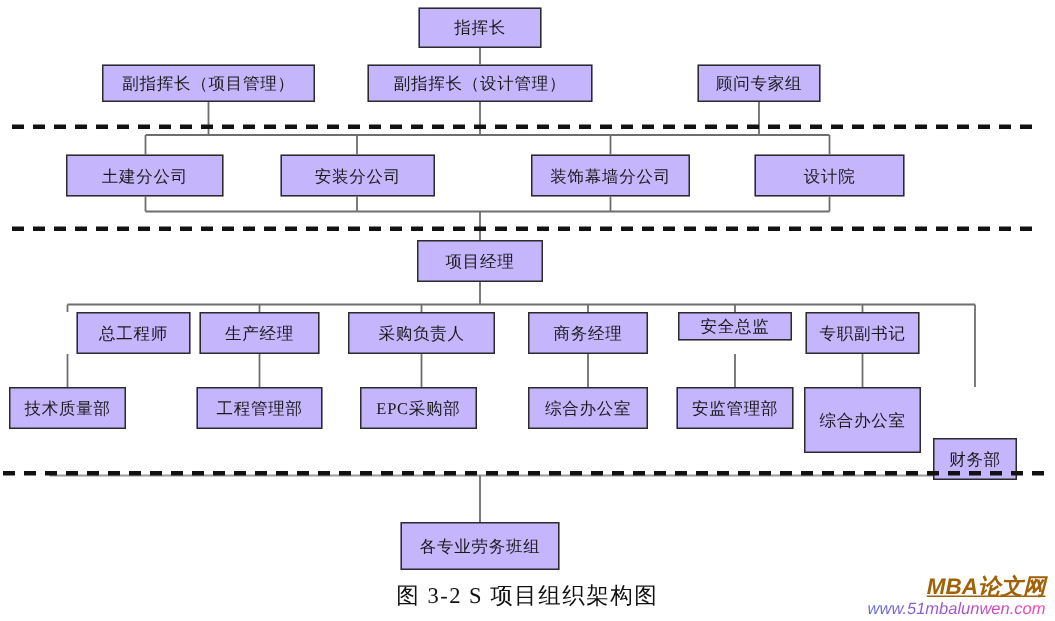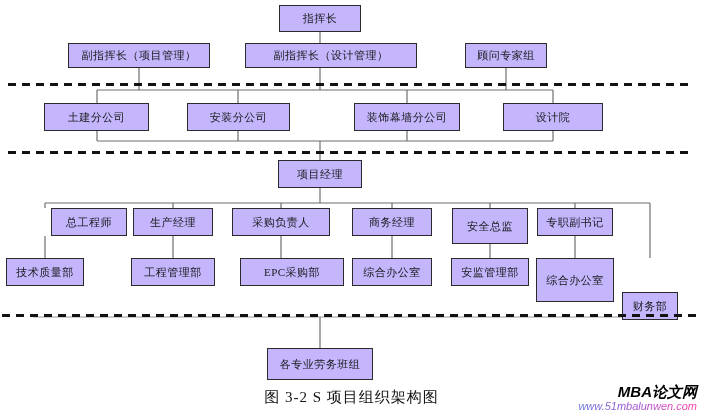--- a/index.html
+++ b/index.html
@@ -65,43 +65,43 @@
       <line x1="281" y1="236" x2="281" y2="258" stroke="#6e6e6e" stroke-width="1.2"></line>
       <line x1="392" y1="236" x2="392" y2="258" stroke="#6e6e6e" stroke-width="1.2"></line>
       <line x1="490" y1="236" x2="490" y2="258" stroke="#6e6e6e" stroke-width="1.2"></line>
       <line x1="575" y1="236" x2="575" y2="258" stroke="#6e6e6e" stroke-width="1.2"></line>
       <line x1="33" y1="317" x2="650" y2="317" stroke="#9a9a9a" stroke-width="1.2"></line>
       <line x1="320" y1="317" x2="320" y2="348" stroke="#6e6e6e" stroke-width="1.2"></line>
     </svg>
   <div class="nodes">
       <div class="box" style="left: 279px; top: 5px; width: 82px; height: 27px;">指挥长</div>
       <div class="box" style="left: 68px; top: 43px; width: 142px; height: 25px;">副指挥长（项目管理）</div>
-      <div class="box" style="left: 245px; top: 43px; width: 172px; height: 25px;">副指挥长（设计管理）</div>
+      <div class="box" style="left: 245px; top: 43px; width: 150px; height: 25px;">副指挥长（设计管理）</div>
       <div class="box" style="left: 465px; top: 43px; width: 82px; height: 25px;">顾问专家组</div>
       <div class="box" style="left: 44px; top: 103px; width: 105px; height: 28px;">土建分公司</div>
       <div class="box" style="left: 187px; top: 103px; width: 103px; height: 28px;">安装分公司</div>
       <div class="box" style="left: 354px; top: 103px; width: 106px; height: 28px;">装饰幕墙分公司</div>
       <div class="box" style="left: 503px; top: 103px; width: 100px; height: 28px;">设计院</div>
       <div class="box" style="left: 278px; top: 160px; width: 84px; height: 28px;">项目经理</div>
       <div class="box" style="left: 7px; top: 208px; width: 76px; height: 28px; margin-left: 44px;">总工程师</div>
       <div class="box" style="left: 133px; top: 208px; width: 80px; height: 28px;">生产经理</div>
       <div class="box" style="left: 232px; top: 208px; width: 98px; height: 28px;">采购负责人</div>
       <div class="box" style="left: 352px; top: 208px; width: 80px; height: 28px;">商务经理</div>
-      <div class="box" style="left: 452px; top: 208px; width: 76px; height: 36px;">安全总监</div>
+      <div class="box" style="left: 452px; top: 208px; width: 76px; height: 19px;">安全总监</div>
       <div class="box" style="left: 537px; top: 208px; width: 76px; height: 28px;">专职副书记</div>
       <div class="box" style="left: 6px; top: 258px; width: 78px; height: 28px;">技术质量部</div>
       <div class="box" style="left: 131px; top: 258px; width: 84px; height: 28px;">工程管理部</div>
-      <div class="box" style="left: 240px; top: 258px; width: 104px; height: 28px;">EPC采购部</div>
+      <div class="box" style="left: 240px; top: 258px; width: 78px; height: 28px;">EPC采购部</div>
       <div class="box" style="left: 352px; top: 258px; width: 80px; height: 28px;">综合办公室</div>
       <div class="box" style="left: 451px; top: 258px; width: 78px; height: 28px;">安监管理部</div>
       <div class="box" style="left: 536px; top: 258px; width: 78px; height: 44px;">综合办公室</div>
       <div class="box" style="left: 622px; top: 258px; width: 56px; height: 28px; margin-top: 34px;">财务部</div>
       <div class="box" style="left: 267px; top: 348px; width: 106px; height: 32px;">各专业劳务班组</div>
     </div>
   <div class="caption">图 3-2 S 项目组织架构图</div>
   <div class="watermark">
-    <div class="wm-title" style="color: #000000;">MBA论文网</div>
+    <div class="wm-title" style="color: #a16207; text-decoration: underline;">MBA论文网</div>
     <div class="wm-url" style="background-image: linear-gradient(90deg, rgb(95, 111, 216), rgb(164, 79, 208), rgb(255, 63, 174));">www.51mbalunwen.com</div>
   </div>
 <div class="divider" style="left: 8px; top: 83px; width: 684px; background: repeating-linear-gradient(90deg, rgb(18, 18, 18) 0px, rgb(18, 18, 18) 8px, transparent 8px, transparent 14px);"></div>
     <div class="divider" style="left: 8px; top: 151px; width: 684px; background: repeating-linear-gradient(90deg, rgb(18, 18, 18) 0px, rgb(18, 18, 18) 8px, transparent 8px, transparent 14px);"></div>
     <div class="divider" style="left: 2px; top: 314px; width: 699px; background: repeating-linear-gradient(90deg, rgb(18, 18, 18) 0px, rgb(18, 18, 18) 8px, transparent 8px, transparent 14px);"></div>
   </div>
 
 </body></html>

